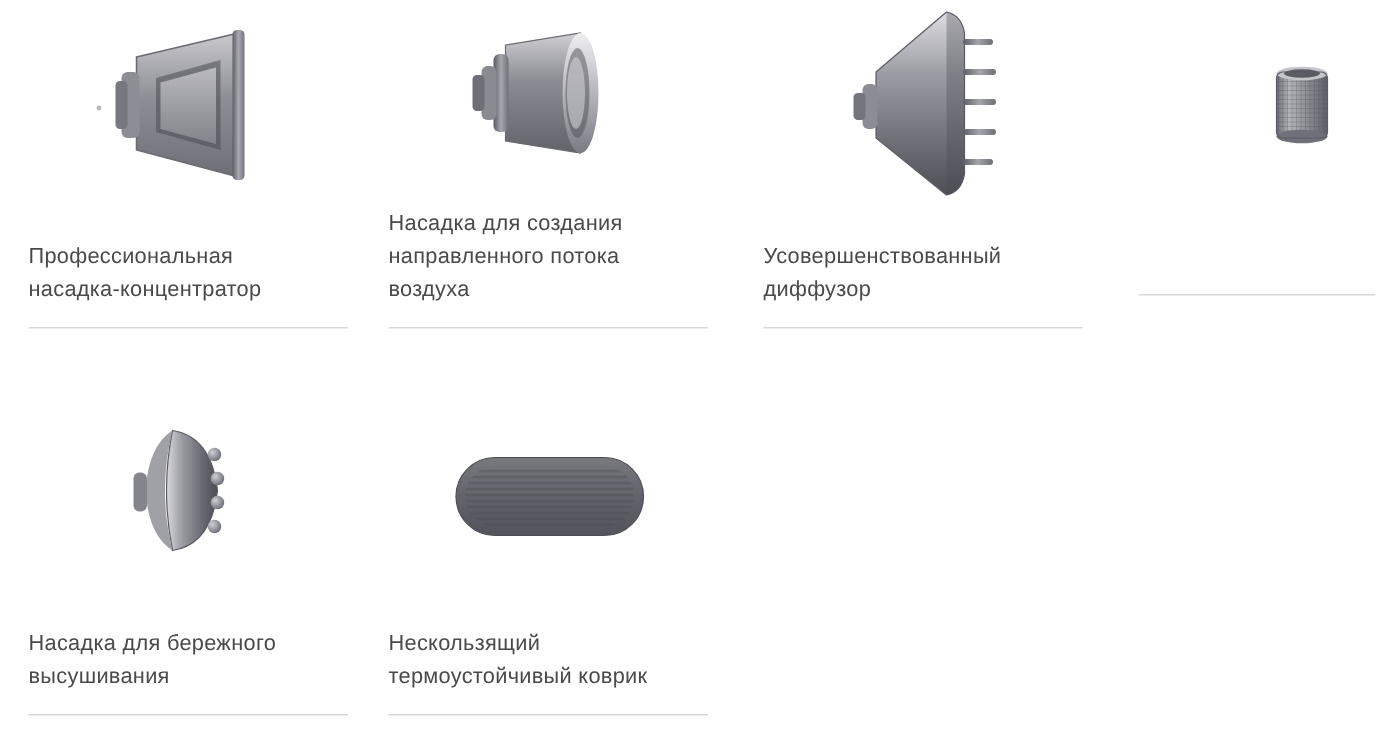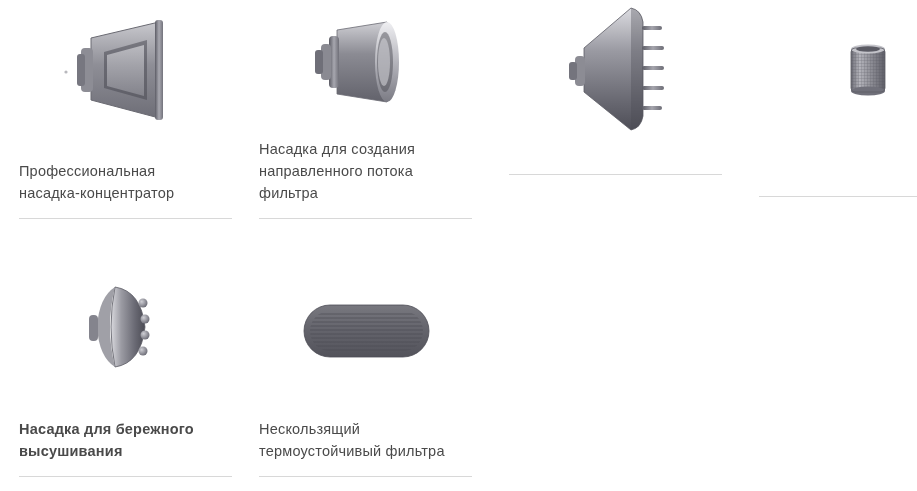--- a/index.html
+++ b/index.html
@@ -52,21 +52,21 @@
   .c4 { left: 759px; width: 158px; }
 
   .r1 { top: 0px; }
   .r2 { top: 265px; }
 
   
   .cap-a { position: absolute; top: 160px; left: 0; width: 100%; }
   .cap-b { position: absolute; top: 138px; left: 0; width: 100%; }
   .cap-c { position: absolute; top: 160px; left: 0; width: 100%; }
   .cap-d { position: absolute; top: 182px; left: 0; width: 100%; }
-  .cap-e { position: absolute; top: 153px; left: 0; width: 100%; font-weight: bold; }
+  .cap-e { position: absolute; top: 153px; left: 0; width: 100%; }
   .cap-f { position: absolute; top: 153px; left: 0; width: 100%; }
 </style>
 </head>
 <body>
 
 <div class="grid">
 
   <div class="cell c1 r1">
     <div class="thumb">
       <svg width="213" height="140" viewBox="0 0 213 140">
@@ -129,21 +129,21 @@
         <ellipse cx="126" cy="62" rx="8" ry="30" fill="#4e4e56" opacity="0.5"></ellipse>
         <ellipse cx="125" cy="62" rx="6" ry="24" fill="#d7d7dc" opacity="0.55"></ellipse>
         <rect x="70" y="36" width="10" height="52" rx="4" fill="url(#g2c)"></rect>
         <rect x="62" y="44" width="10" height="36" rx="4" fill="#8a8a92"></rect>
         <rect x="56" y="50" width="8" height="24" rx="3" fill="#6f6f78"></rect>
       </svg>
     </div>
     <div class="cap-b">
       <div class="caption">Насадка для создания
 направленного потока
-фильтра</div>
+воздуха</div>
       <div class="divider"></div>
     </div>
   </div>
 
   <div class="cell c3 r1">
     <div class="thumb">
       <svg width="213" height="150" viewBox="0 0 213 150">
         <defs>
           <linearGradient id="g3a" x1="0" y1="0" x2="0" y2="1">
             <stop offset="0" stop-color="#dcdce1"></stop>
@@ -163,20 +163,22 @@
         <rect x="133" y="26" width="20" height="4" rx="2" fill="url(#g3b)"></rect>
         <rect x="133" y="46" width="22" height="4" rx="2" fill="url(#g3b)"></rect>
         <rect x="133" y="66" width="22" height="4" rx="2" fill="url(#g3b)"></rect>
         <rect x="133" y="86" width="22" height="4" rx="2" fill="url(#g3b)"></rect>
         <rect x="133" y="106" width="20" height="4" rx="2" fill="url(#g3b)"></rect>
         <rect x="66" y="56" width="10" height="30" rx="4" fill="#8c8c94"></rect>
         <rect x="60" y="62" width="8" height="18" rx="3" fill="#74747d"></rect>
       </svg>
     </div>
     <div class="cap-c">
+      <div class="caption">Усовершенствованный
+диффузор</div>
       <div class="divider"></div>
     </div>
   </div>
 
   <div class="cell c4 r1">
     <div class="thumb">
       <svg width="158" height="140" viewBox="0 0 158 140">
         <defs>
           <linearGradient id="g4a" x1="0" y1="0" x2="1" y2="0">
             <stop offset="0" stop-color="#6d6d76"></stop>
@@ -248,18 +250,18 @@
             <path d="M0 1 L6 1" stroke="#4a4a52" stroke-width="1.4" opacity="0.5"></path>
           </pattern>
         </defs>
         <rect x="45" y="40" width="125" height="52" rx="26" fill="url(#g6a)"></rect>
         <rect x="51" y="46" width="113" height="40" rx="20" fill="url(#ribs)"></rect>
         <rect x="45" y="40" width="125" height="52" rx="26" fill="none" stroke="#4d4d55" stroke-width="0.8"></rect>
       </svg>
     </div>
     <div class="cap-f">
       <div class="caption">Нескользящий
-термоустойчивый фильтра</div>
+термоустойчивый коврик</div>
       <div class="divider"></div>
     </div>
   </div>
 
 </div>
 
 </body></html>

